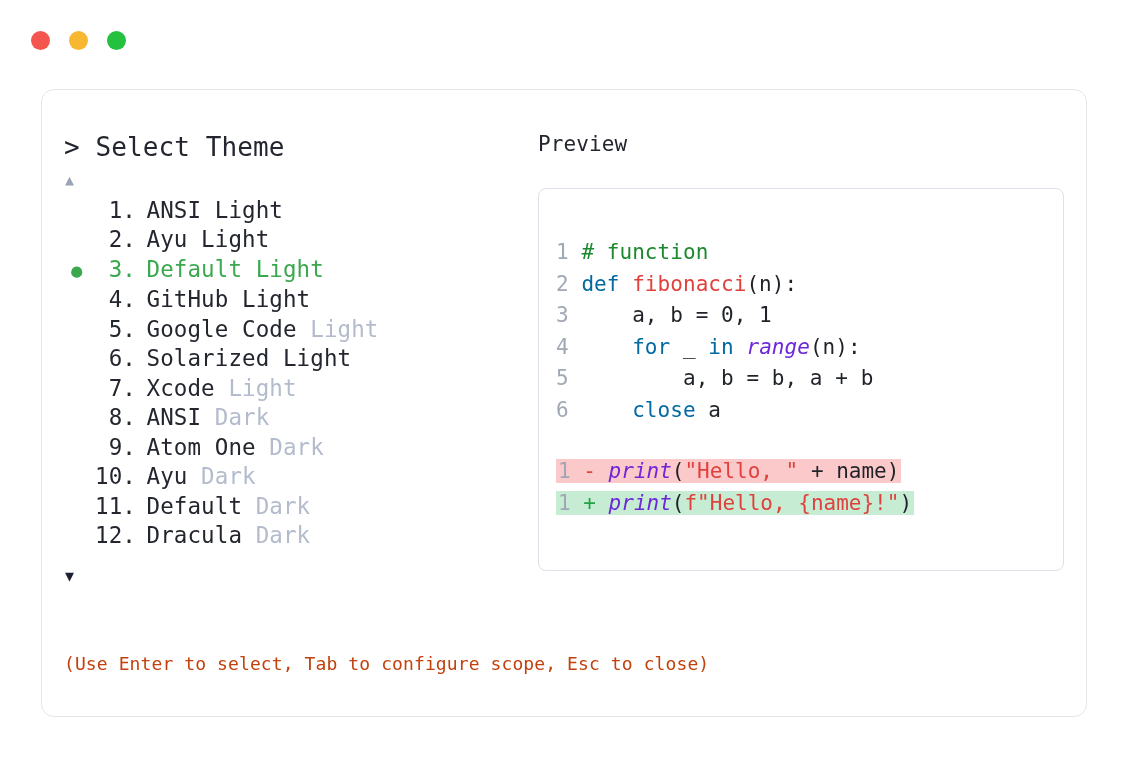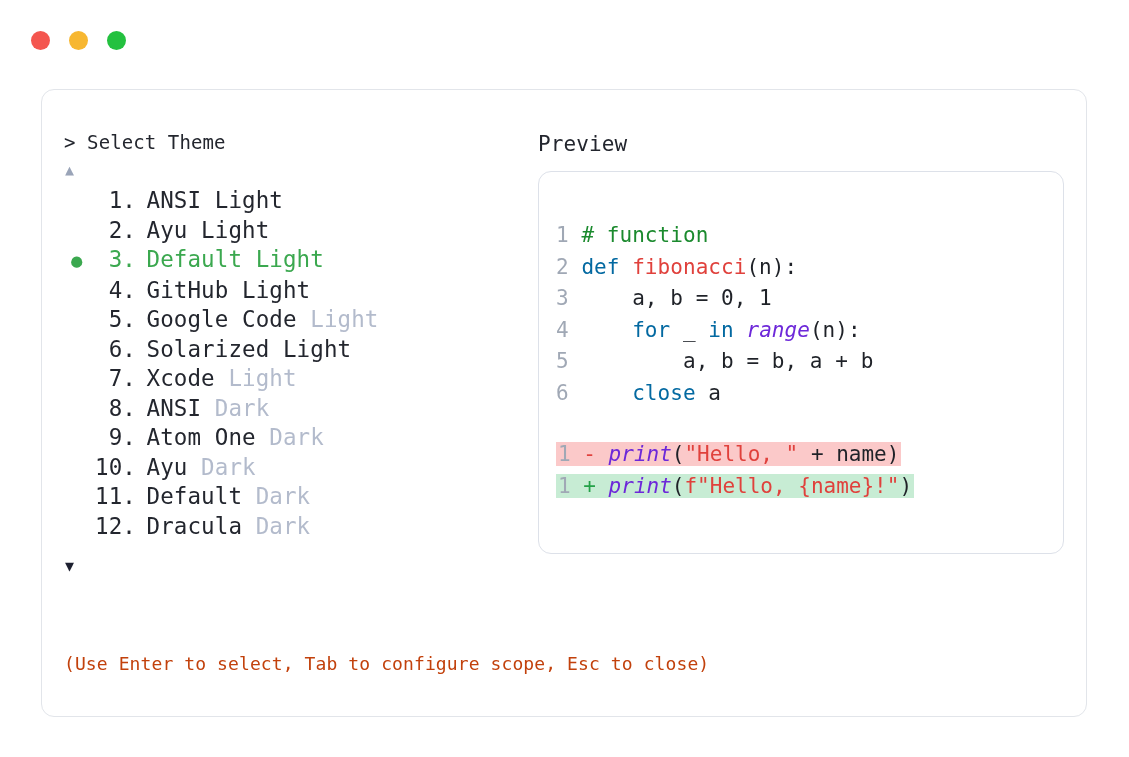--- a/index.html
+++ b/index.html
@@ -57,21 +57,21 @@
   }
   .col-right {
     position: absolute;
     left: 496px;
     top: 40px;
     width: 530px;
   }
 
   
   .prompt {
-    font-size: 19px;
+    font-size: 26px;
     line-height: 1.34;
     color: #23262e;
     letter-spacing: 0.1px;
     white-space: pre;
   }
   .prompt .chev { color: #23262e; }
 
   .scroll-arrow {
     font-size: 15px;
     line-height: 1.2;
@@ -123,25 +123,25 @@
   
   .preview-title {
     font-size: 21px;
     line-height: 1.34;
     color: #23262e;
     letter-spacing: 0.1px;
     white-space: pre;
   }
 
   .code-box {
-    margin-top: 13px;
+    margin-top: 30px;
     width: 526px;
     height: 383px;
     border: 1.6px solid #dde1e9;
-    border-radius: 13px;
+    border-radius: 8px;
     background: #ffffff;
     padding: 48px 0 0 17px;
     overflow: hidden;
   }
 
   .code-line {
     font-size: 21px;
     line-height: 31.5px;
     white-space: pre;
     color: #1f2228;

